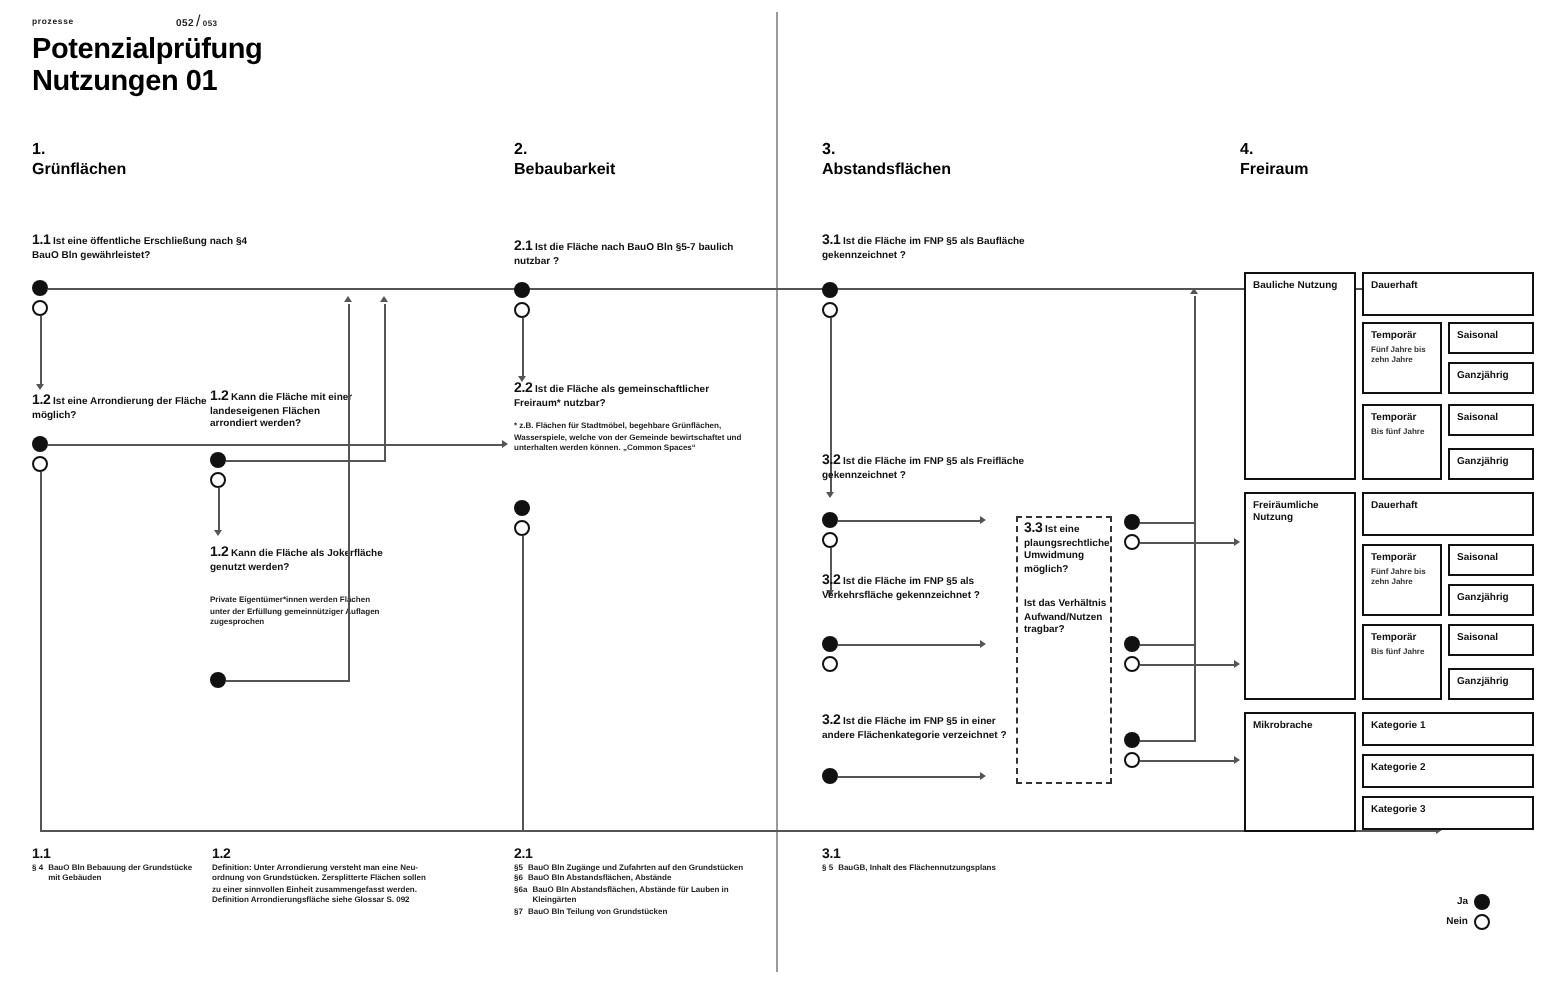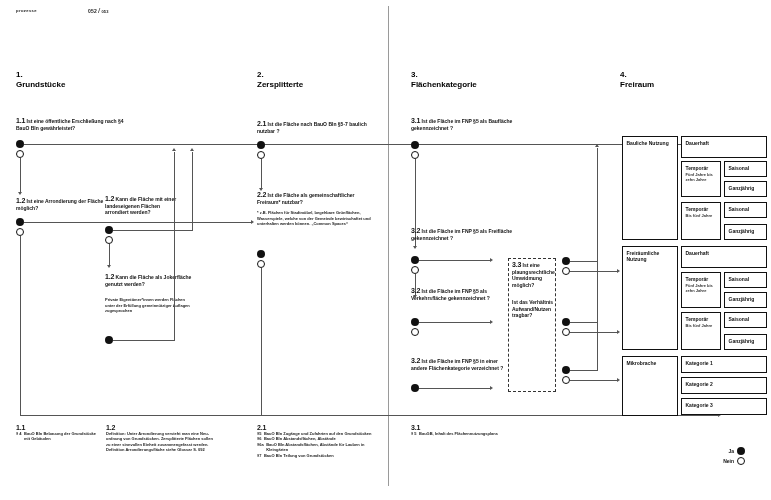--- a/index.html
+++ b/index.html
@@ -60,32 +60,36 @@
 <div class="page">
 
   <div class="abs kicker" style="left:16px;top:8px;">prozesse</div>
 
   <div class="abs folio" style="left:88px;top:6px;display:flex;align-items:baseline;">
     <span>052</span>
     <span class="sep">/</span>
     <span class="small">053</span>
   </div>
 
+  <div class="abs title" style="left:16px;top:18px;width:260px;">
+    <div>Potenzialprüfung</div>
+    <div>Nutzungen 01</div>
+  </div>
 
   <div class="abs" style="left:16px;top:70px;">
     <div class="colnum">1.</div>
-    <div class="colname">Grundstücke</div>
+    <div class="colname">Grünflächen</div>
   </div>
   <div class="abs" style="left:257px;top:70px;">
     <div class="colnum">2.</div>
-    <div class="colname">Zersplitterte</div>
+    <div class="colname">Bebaubarkeit</div>
   </div>
   <div class="abs" style="left:411px;top:70px;">
     <div class="colnum">3.</div>
-    <div class="colname">Flächenkategorie</div>
+    <div class="colname">Abstandsflächen</div>
   </div>
   <div class="abs" style="left:620px;top:70px;">
     <div class="colnum">4.</div>
     <div class="colname">Freiraum</div>
   </div>
 
   <div class="divider" style="left:388px;top:6px;height:480px;"></div>
 
   <div class="abs q" style="left:16px;top:118px;width:108px;">
     <span class="num">1.1</span>

